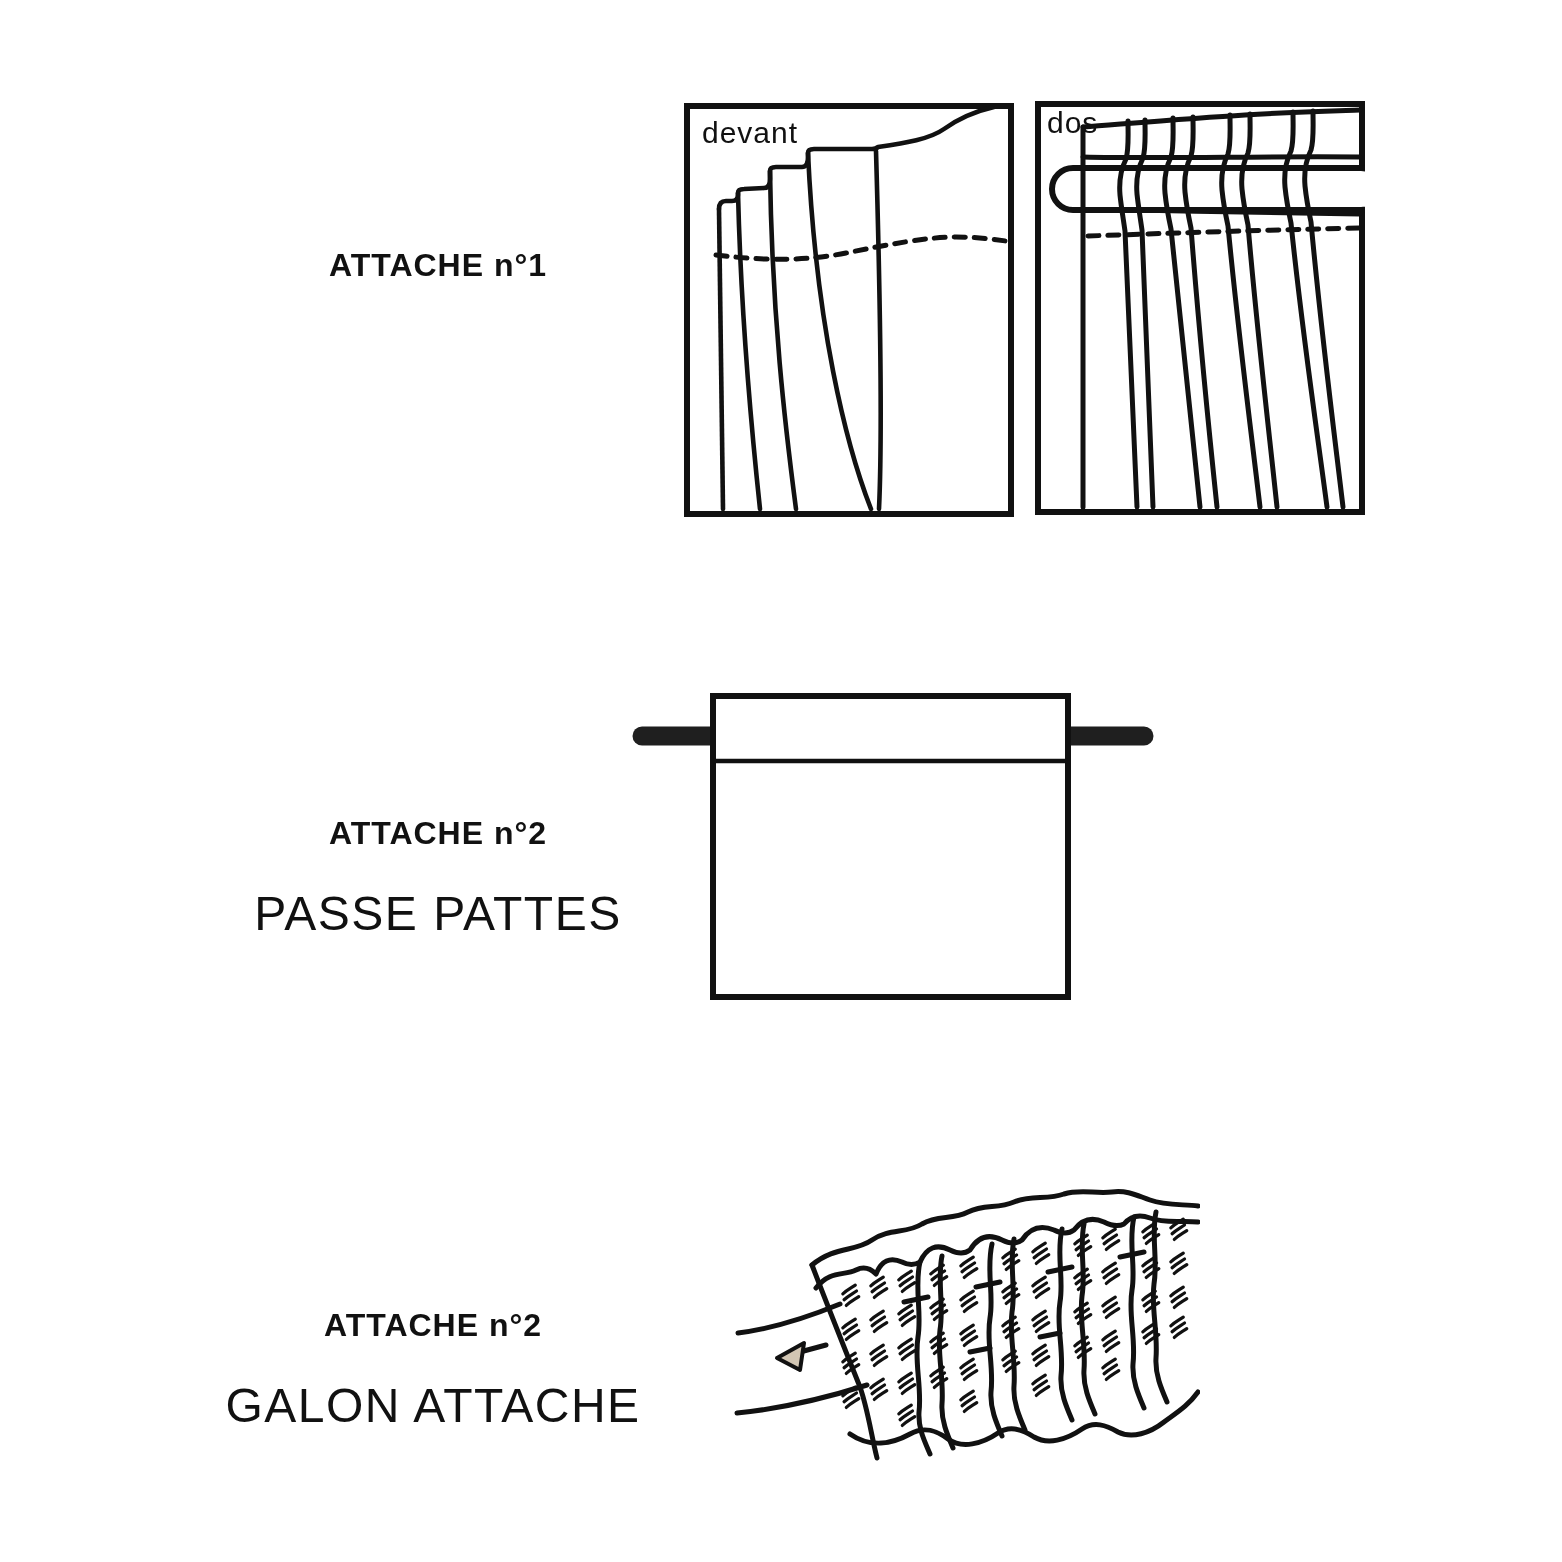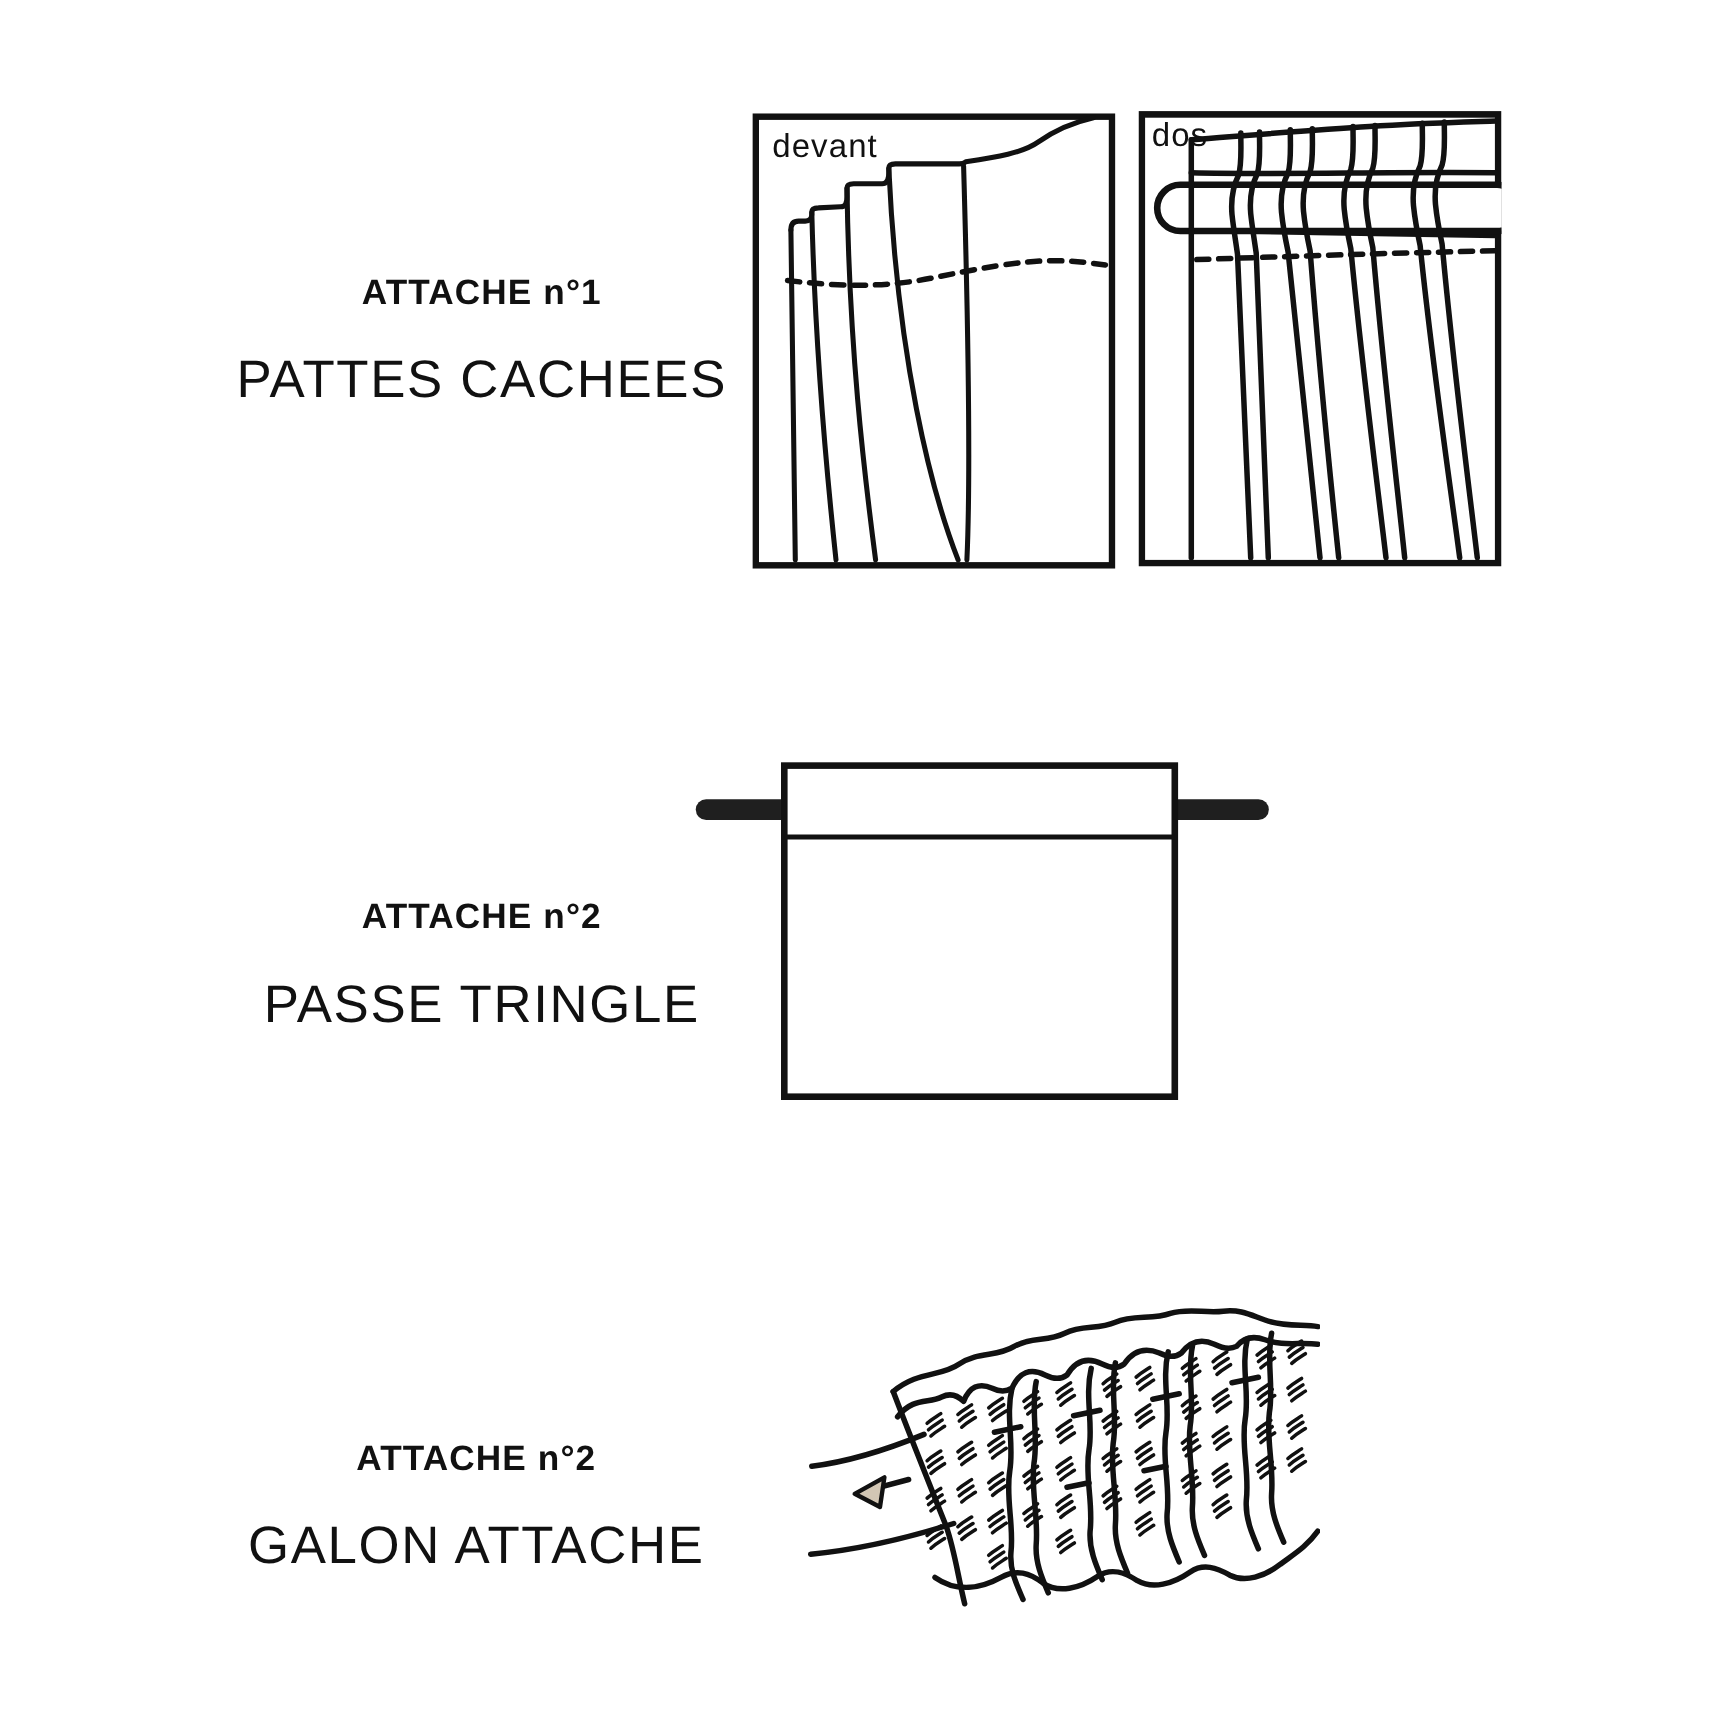--- a/index.html
+++ b/index.html
@@ -11,21 +11,20 @@
   .label-title{font-weight:bold;font-size:32px;letter-spacing:1px;line-height:58px;white-space:nowrap;}
   .label-subtitle{font-weight:normal;font-size:48px;letter-spacing:1.5px;line-height:56px;margin-top:24px;white-space:nowrap;}
   .illus{position:absolute;}
   svg text{font-family:"Liberation Sans", sans-serif;}
 </style>
 </head>
 <body>
 
 <div class="label-block" style="left:38px;top:236px;width:800px;">
   <div class="label-title">ATTACHE n°1</div>
-  <div class="label-subtitle">PATTES CACHEES</div>
 </div>
 
 <svg class="illus" style="left:684px;top:103px;" width="330" height="414" viewBox="0 0 330 414">
   <rect x="3" y="3" width="324" height="408" fill="none" stroke="#111" stroke-width="6"></rect>
   <text x="18" y="40" font-size="30" fill="#111" letter-spacing="1">devant</text>
   <g fill="none" stroke="#111" stroke-width="4.6" stroke-linecap="round" stroke-linejoin="round">
 
     <path d="M35,106 Q35,98 42,98 L48,98 Q54,98 54,92 L54,90 Q54,86 60,86 L80,85 Q86,85 86,76 L86,68 Q86,64 92,64
              L118,64 Q124,64 124,54 L124,50 Q124,46 130,46 L188,46 Q192,46 194,44
              C222,40 246,36 260,26 C274,16 288,9 310,4"></path>
@@ -63,21 +62,21 @@
     <path d="M215,13 C215,29 216,42 213,52 C207,64 206,76 207,88 C208,98 210,110 213,124 C222,230 234,330 242,406"></path>
     <path d="M258,11 C258,27 259,40 256,50 C250,62 249,74 250,86 C251,96 253,108 256,122 C267,230 282,330 292,406"></path>
     <path d="M278,10 C278,26 279,39 276,49 C270,61 269,73 270,85 C271,95 273,107 276,121 C286,230 299,330 308,406"></path>
 
     <path d="M53,135 C140,132 230,129 325,127" stroke-width="5" stroke-dasharray="11 9"></path>
   </g>
 </svg>
 
 <div class="label-block" style="left:38px;top:804px;width:800px;">
   <div class="label-title">ATTACHE n°2</div>
-  <div class="label-subtitle">PASSE TRINGLE</div>
+  <div class="label-subtitle">PASSE PATTES</div>
 </div>
 
 <svg class="illus" style="left:628px;top:688px;" width="530" height="320" viewBox="0 0 530 320">
 
   <line x1="14" y1="48" x2="516" y2="48" stroke="#1f1f1f" stroke-width="19" stroke-linecap="round"></line>
 
   <rect x="85" y="8" width="355" height="301" fill="#ffffff" stroke="#111" stroke-width="6"></rect>
 
   <line x1="85" y1="73" x2="440" y2="73" stroke="#111" stroke-width="4.5"></line>
 </svg>

